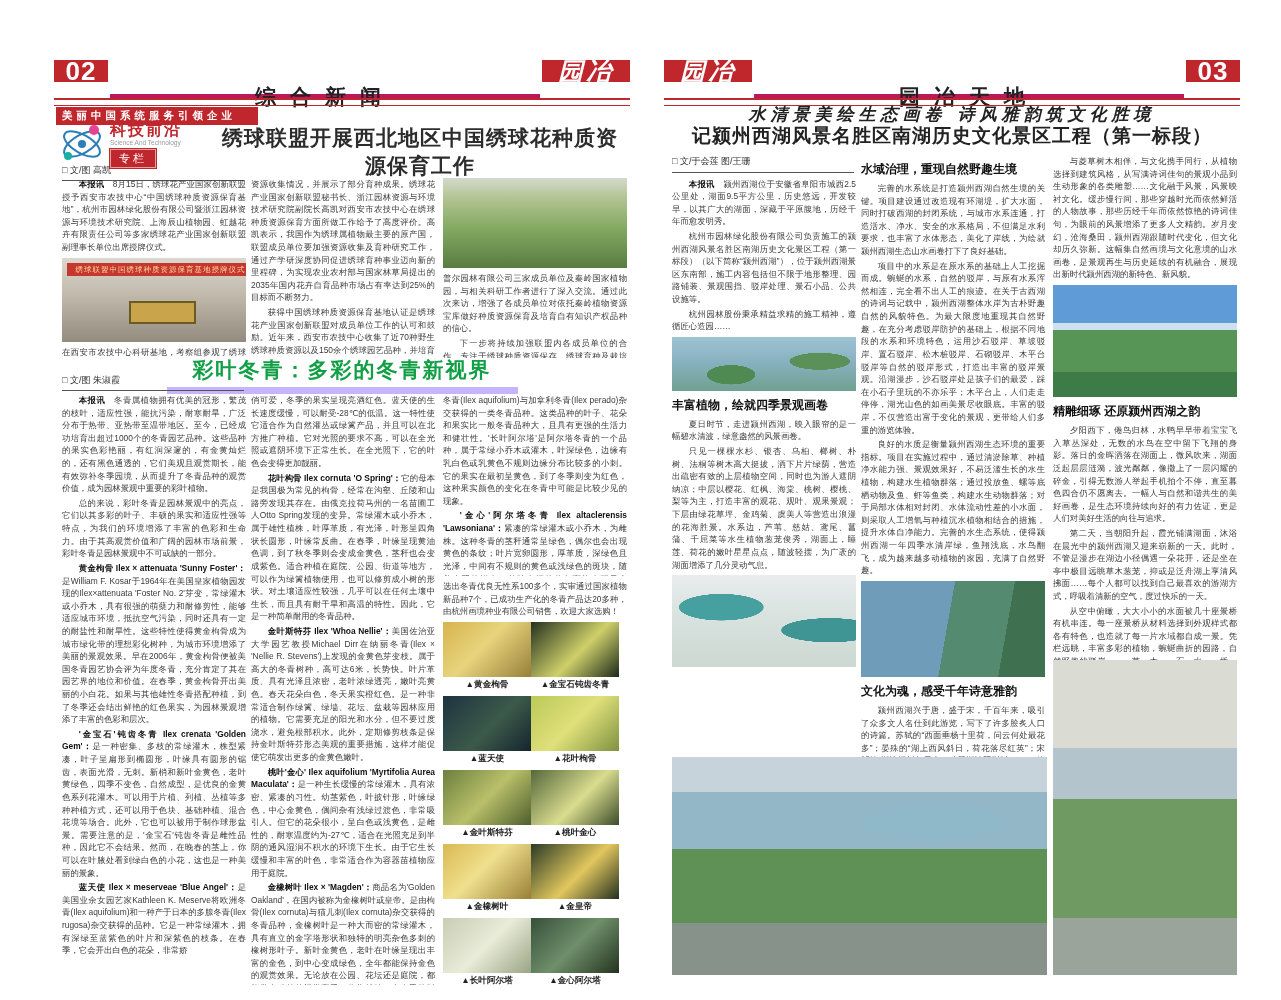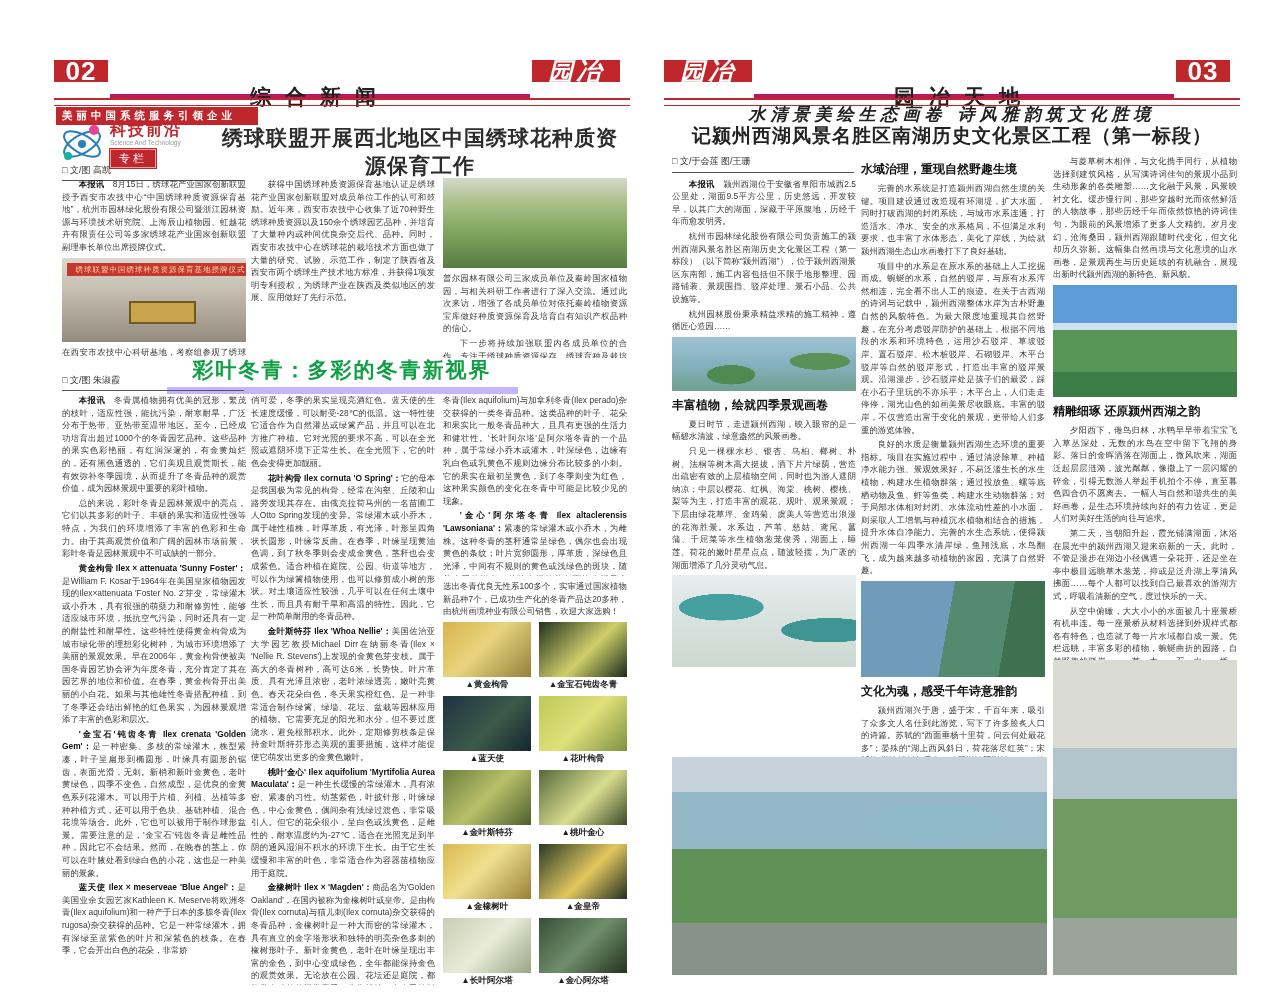--- a/index.html
+++ b/index.html
@@ -2,21 +2,21 @@
 <html><head>
 <meta charset="utf-8">
 <style>
   html,body{margin:0;padding:0;background:#ffffff;width:1281px;height:1000px;
     font-family:"Liberation Sans","DejaVu Sans",sans-serif;color:#3a3a3a;}
   .page{position:absolute;top:60px;width:576px;height:928px;background:#fff;}
   #pageL{left:54px;}
   #pageR{left:664px;}
 
   
-  .phead{position:absolute;top:0;left:0;right:10px;height:22px;display:flex;align-items:stretch;gap:2px;}
+  .phead{position:absolute;top:0;left:0;right:0;height:22px;display:flex;align-items:stretch;gap:2px;}
   .pgnum{width:54px;background:#c0272d;color:#fff;font-size:26px;font-weight:bold;
     display:flex;align-items:center;justify-content:center;letter-spacing:1px;}
   .sectionbox{flex:1;border:3px solid #be185d;display:flex;align-items:center;justify-content:center;
     font-size:21px;letter-spacing:14px;color:#222;font-family:"Liberation Serif","DejaVu Serif",serif;font-weight:600;margin-top:34px;}
   .masthead{width:88px;background:#c0272d;color:#ffffff;display:flex;align-items:center;justify-content:center;
     font-family:"DejaVu Serif","Liberation Serif",serif;font-style:italic;font-weight:bold;font-size:25px;letter-spacing:3px;}
   .headrule{position:absolute;top:38px;left:0;right:0;height:5px;
     border-top:2px solid #c0272d;border-bottom:1px solid #c0272d;}
   .ribbon{position:absolute;top:47px;left:2px;background:#c0272d;color:#fff;
     font-size:10.5px;letter-spacing:4px;padding:2px 22px 2px 6px;font-weight:bold;font-family:Liberation Mono, monospace;}
@@ -81,21 +81,21 @@
     linear-gradient(180deg,#5f9bd6 0 34%,#cfe0ef 34% 40%,#579556 40% 78%,#3e7c47 78% 100%);}
   .ph-wide{position:absolute;left:8px;top:697px;width:375px;height:218px;background:
     radial-gradient(120px 30px at 70% 30%,#8fb9c9 0 60%,transparent 61%),
     linear-gradient(180deg,#c6d3da 0 16%,#93b7c7 16% 42%,#5f9156 42% 76%,#87938a 76% 100%);}
   .ph-sunset{position:absolute;left:389px;top:600px;width:184px;height:315px;background:
     linear-gradient(180deg,#dadcd3 0 28%,#b3c4cc 28% 44%,#6f9a62 44% 82%,#9ba49b 82% 100%);}
 
   
   .grid{position:absolute;left:389px;top:520px;width:184px;height:405px;overflow:hidden;}
   .gintro{font-size:8.4px;line-height:1.5;text-align:justify;margin:0 0 4px 0;}
-  .gcells{display:flex;flex-wrap:wrap;justify-content:space-between;}
+  .gcells{display:flex;flex-wrap:wrap;justify-content:flex-start;}
   .gcell{width:88px;margin:0 0 5px 0;}
   .gph{width:88px;height:55px;}
   .gcap{font-size:8.6px;font-weight:bold;color:#222;text-align:center;margin-top:2px;}
   .g1{background:linear-gradient(135deg,#d7b44e,#e8d37d 45%,#96803a);}
   .g2{background:linear-gradient(135deg,#23301f,#cfd06a 55%,#1c2a1a);}
   .g3{background:linear-gradient(135deg,#1e3340,#3c5a4a 55%,#15252e);}
   .g4{background:linear-gradient(135deg,#bcc957,#dfe07a 50%,#7f9140);}
   .g5{background:linear-gradient(135deg,#6c7f3e,#b9c06a 50%,#4d5f2c);}
   .g6{background:linear-gradient(135deg,#55683c,#d9dc8e 55%,#3c4c2a);}
   .g7{background:linear-gradient(135deg,#d9b952,#f0e08e 45%,#9a7f35);}
@@ -137,20 +137,21 @@
     <div class="ph ph-ceremony">
       <div class="banner">绣球联盟中国绣球种质资源保育基地授牌仪式</div>
       <div class="plaque"></div>
     </div>
     <div>
         <p class="ni">在西安市农技中心科研基地，考察组参观了绣球种质资源圃及科研育种温室，科研人员详细介绍了近年来绣球种质</p>
       </div>
   </div>
   <div class="col a1c" style="left:197px;">
     <div>
+        <p class="ni">资源收集情况，并展示了部分育种成果。绣球花产业国家创新联盟秘书长、浙江园林资源与环境技术研究院副院长高凯对西安市农技中心在绣球种质资源保育方面所做工作给予了高度评价。高凯表示，我国作为绣球属植物最主要的原产国，联盟成员单位要加强资源收集及育种研究工作，通过产学研深度协同促进绣球育种事业迈向新的里程碑，为实现农业农村部与国家林草局提出的2035年国内花卉自育品种市场占有率达到25%的目标而不断努力。</p>
         <p>获得中国绣球种质资源保育基地认证是绣球花产业国家创新联盟对成员单位工作的认可和鼓励。近年来，西安市农技中心收集了近70种野生绣球种质资源以及150余个绣球园艺品种，并培育了大量种内或种间优良杂交后代、品种。同时，西安市农技中心在绣球花的栽培技术方面也做了大量的研究、试验、示范工作，制定了陕西省及西安市两个绣球生产技术地方标准，并获得1项发明专利授权，为绣球产业在陕西及类似地区的发展、应用做好了先行示范。</p>
       </div>
   </div>
   <div class="col a1c" style="left:389px;">
     <div class="ph ph-greenhouse" style="margin-top:0;"></div>
     <div>
         <p class="ni">普尔园林有限公司三家成员单位及秦岭国家植物园，与相关科研工作者进行了深入交流。通过此次来访，增强了各成员单位对依托秦岭植物资源宝库做好种质资源保育及培育自有知识产权品种的信心。</p>
         <p>下一步将持续加强联盟内各成员单位的合作，专注于绣球种质资源保存、绣球育种及栽培技术研究及推广工作，为花卉产业振兴和乡村振兴贡献力量。</p>
       </div>
   </div>

